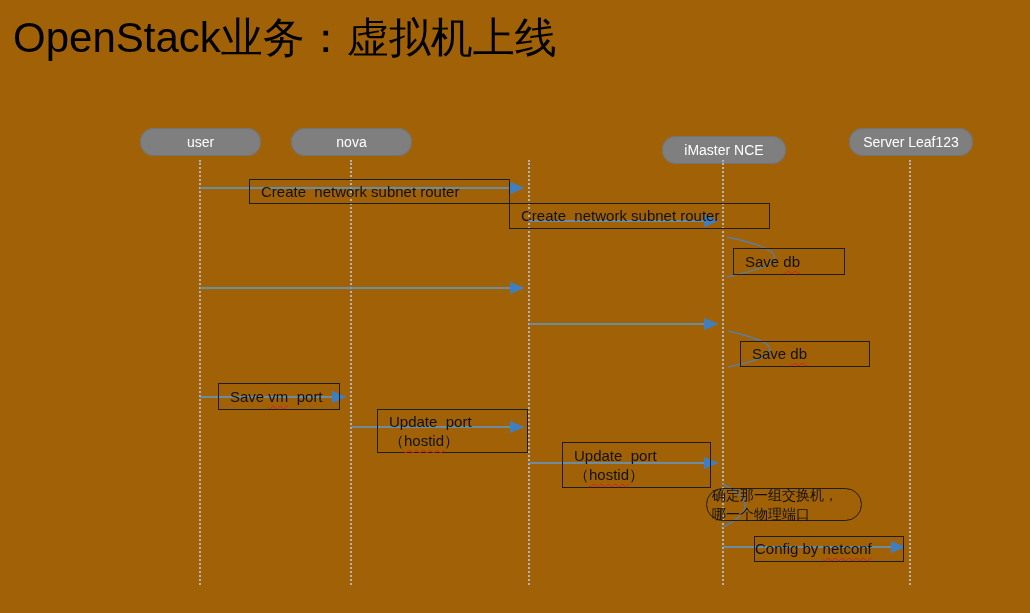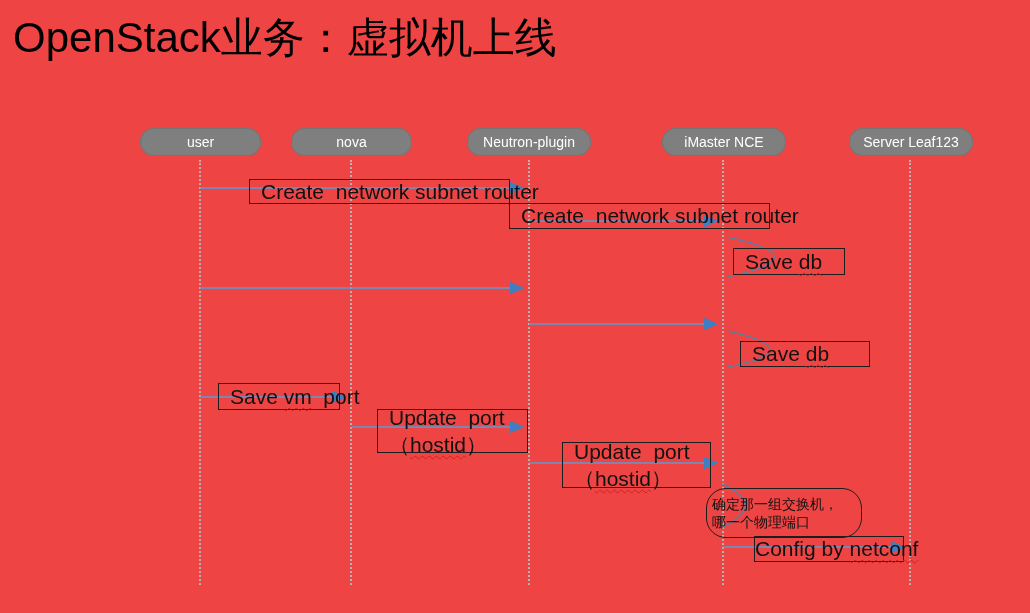--- a/index.html
+++ b/index.html
@@ -1,80 +1,79 @@
 <!DOCTYPE html>
 <html><head>
 <meta charset="utf-8">
 <style>
   html,body{margin:0;padding:0;background:#ffffff;}
   #canvas{
-    position:relative;width:1030px;height:613px;background:#ef4444;
+    position:relative;width:1030px;height:613px;background:#a16207;
     font-family:"Liberation Sans","DejaVu Sans",sans-serif;overflow:hidden;
   }
   
   .title{
     position:absolute;left:13px;top:10px;margin:0;
     font-size:42px;font-weight:500;color:#000;letter-spacing:0px;white-space:pre;
   }
   
   .pill{
     position:absolute;top:128px;height:28px;border-radius:14px;
     background:#7f7f7f;color:#ffffff;font-size:14px;
     display:flex;align-items:center;justify-content:center;
     box-shadow:0 0 0 1px #747474 inset;
   }
   .p1{left:140px;width:121px;}
   .p2{left:291px;width:121px;}
   .p3{left:467px;width:124px;}
-  .p4{left:662px;width:124px;}
+  .p4{left:662px;width:124px;margin-top:8px;}
   .p5{left:849px;width:124px;}
   
   .lifeline{
     position:absolute;top:160px;height:425px;width:0;
     border-left:2px dotted #b4b4b4;
   }
   .ll1{left:199px;} .ll2{left:350px;} .ll3{left:528px;} .ll4{left:722px;} .ll5{left:909px;}
   
   .arrows{position:absolute;left:0;top:0;pointer-events:none;}
   
   .box{
     position:absolute;border:1.5px solid #1d1d1d;background:transparent;
     display:flex;flex-direction:column;justify-content:center;
-    font-size:21px;color:#111;box-sizing:border-box;
+    font-size:15px;color:#111;box-sizing:border-box;
   }
   .box .msg{white-space:pre;line-height:1.3;padding-left:11px;}
   .b1{left:249px;top:179px;width:261px;height:25px;}
   .b2{left:509px;top:203px;width:261px;height:26px;}
   .b3{left:733px;top:248px;width:112px;height:27px;}
   .b4{left:325px;top:259px;width:152px;height:28px;}
   .b5{left:740px;top:341px;width:130px;height:26px;}
   .b6{left:218px;top:383px;width:122px;height:27px;}
   .b7{left:377px;top:409px;width:151px;height:44px;}
   .b8{left:562px;top:442px;width:149px;height:46px;}
-  .b9{left:706px;top:488px;width:156px;height:50px;font-size:14px;border-radius:20px;}
+  .b9{left:706px;top:488px;width:156px;height:33px;font-size:14px;border-radius:20px;}
   .b9 .msg{padding-left:5px;}
   .b10{left:754px;top:536px;width:150px;height:26px;}
-  .b10 .msg{padding-left:0;text-align:right;}
+  .b10 .msg{padding-left:0;text-align:left;}
   
   .sq{
     text-decoration-line:underline;text-decoration-style:wavy;
     text-decoration-color:#d02020;text-decoration-thickness:1px;
     text-underline-offset:3px;
   }
 </style>
 </head>
 <body>
 
 <div id="canvas">
 
   <h1 class="title">OpenStack业务：虚拟机上线</h1>
 
   <div class="pill p1">user</div>
   <div class="pill p2">nova</div>
-  <div class="pill p3">Neutron-plugin</div>
   <div class="pill p4">iMaster NCE</div>
   <div class="pill p5">Server Leaf123</div>
 
   <div class="lifeline ll1"></div>
   <div class="lifeline ll2"></div>
   <div class="lifeline ll3"></div>
   <div class="lifeline ll4"></div>
   <div class="lifeline ll5"></div>
 
   <svg class="arrows" width="1030" height="613" viewBox="0 0 1030 613">

